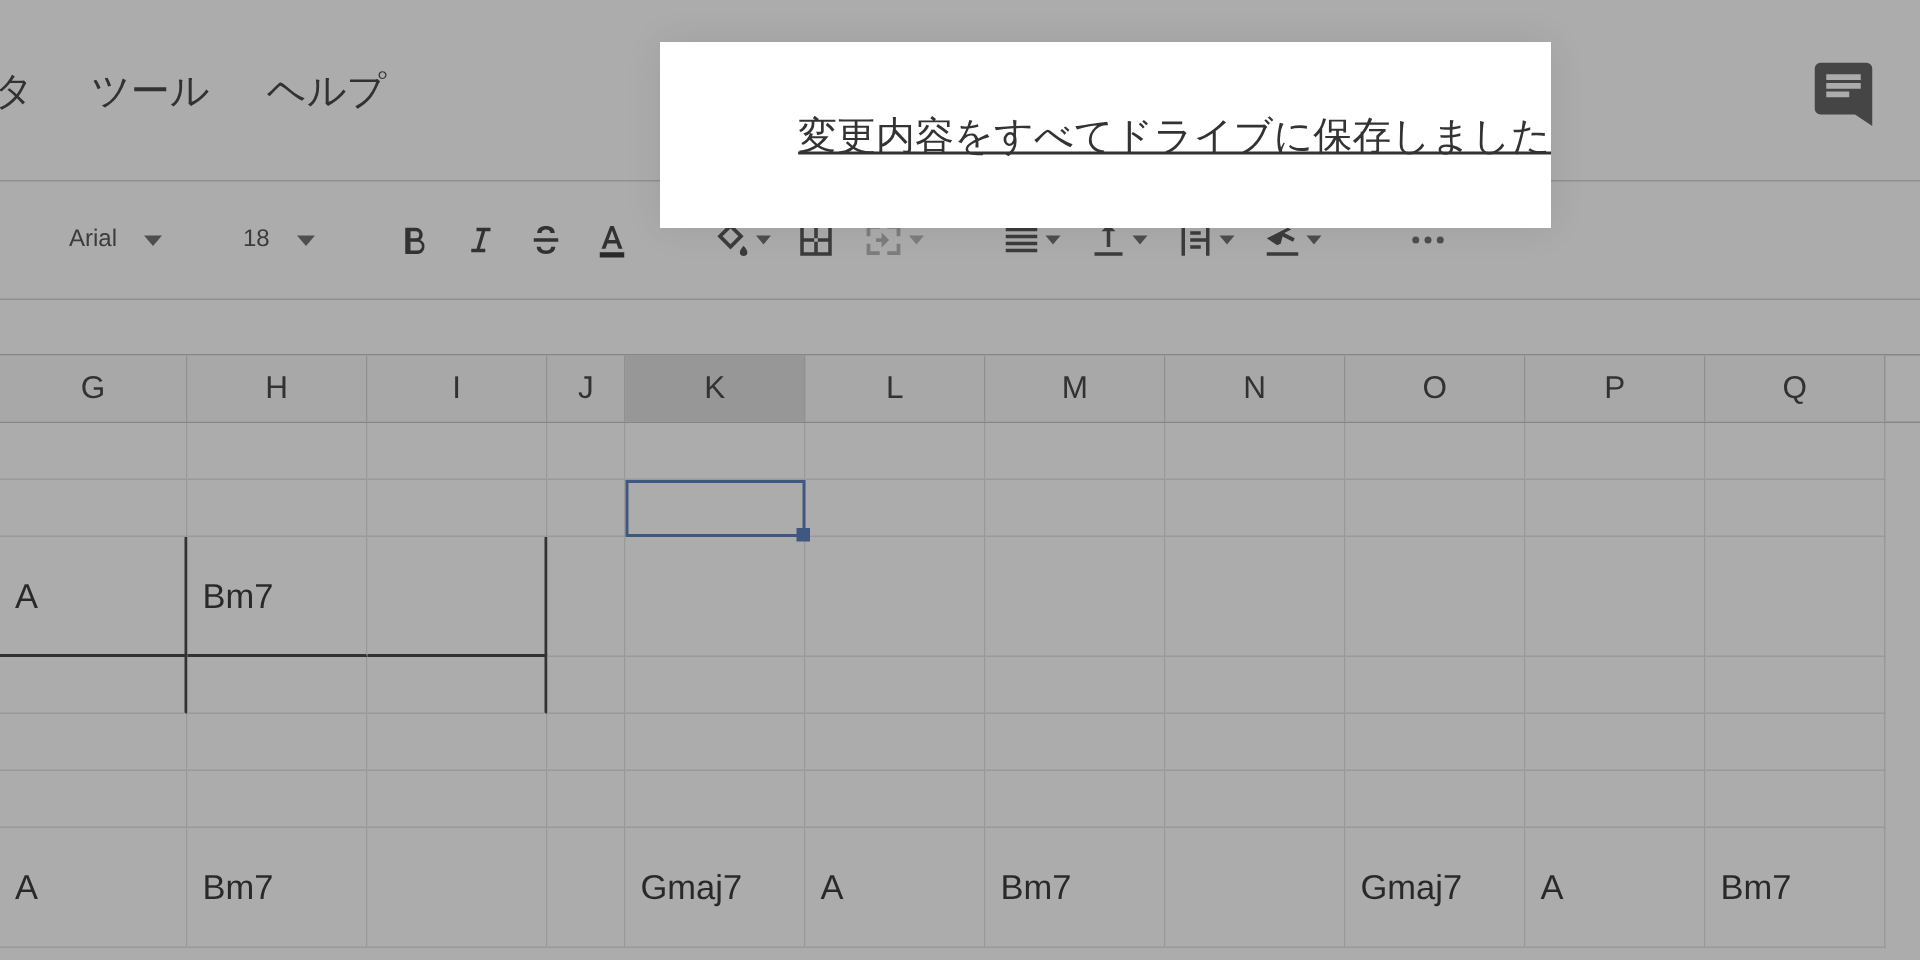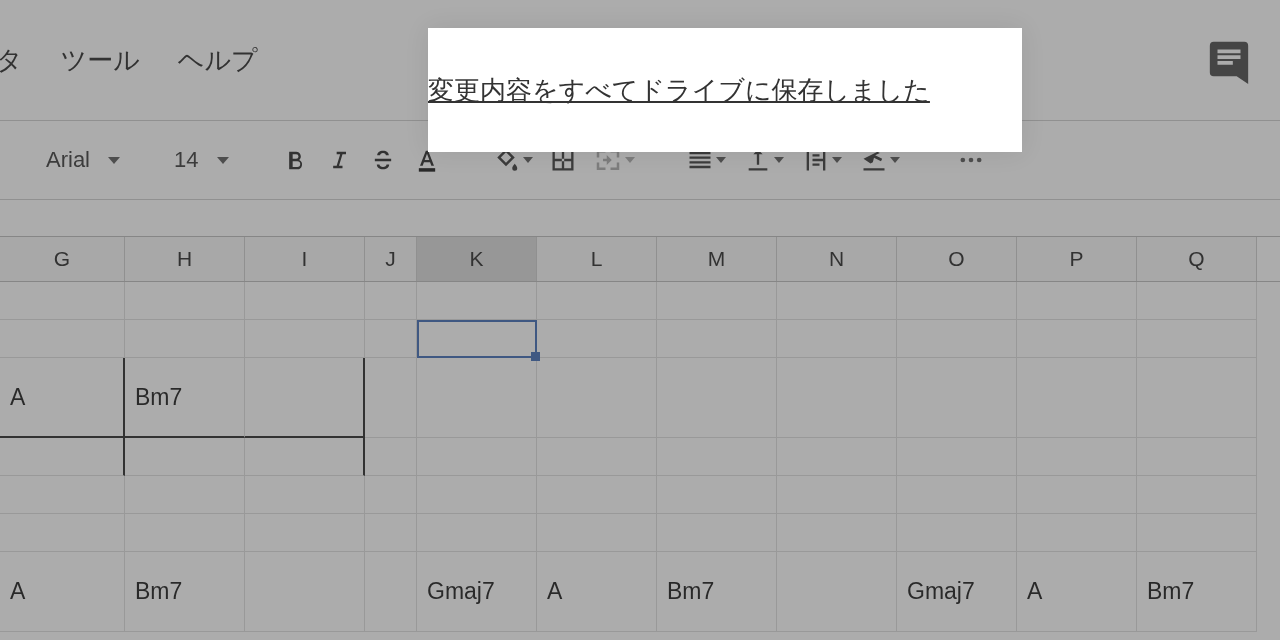--- a/index.html
+++ b/index.html
@@ -17,29 +17,29 @@
     gap: 38px;
     font-size: 26px;
     color: #222;
     padding-left: 0;
     margin-left: -30px;
   }
   .menu-item { cursor: pointer; }
 
   .save-status-box {
     position: absolute;
-    left: 428px;
+    left: 440px;
     top: 28px;
     width: 594px;
     height: 124px;
     background: #fff;
     box-shadow: 0 0 24px rgba(0,0,0,0.08);
     display: flex;
     align-items: center;
-    justify-content: flex-start;
+    justify-content: flex-end;
     font-size: 26px;
     color: #333;
     text-decoration: underline;
     z-index: 50;
   }
 
   .comment-icon-wrap {
     position: absolute; right: 28px; top: 38px;
     width: 46px; height: 46px;
   }
@@ -52,21 +52,21 @@
     align-items: center;
     gap: 8px;
     position: relative;
     padding-left: 36px;
   }
   .toolbar .tb-group { display: flex; align-items: center; height: 100%; }
   .tb-sep { width: 18px; }
 
   .font-select, .size-select {
     display: flex; align-items: center; gap: 18px;
-    font-size: 22px; color: #333; cursor: pointer;
+    font-size: 16px; color: #333; cursor: pointer;
     padding: 0 10px;
   }
   .caret-down {
     width: 0; height: 0;
     border-left: 6px solid transparent;
     border-right: 6px solid transparent;
     border-top: 7px solid #555;
   }
   .caret-down.sm {
     border-left-width: 5px; border-right-width: 5px; border-top-width: 6px;
@@ -173,21 +173,21 @@
 <div class="toolbar">
   <div class="tb-group">
     <div class="font-select">
       <span>Arial</span>
       <span class="caret-down"></span>
     </div>
   </div>
   <div class="tb-sep"></div>
   <div class="tb-group">
     <div class="size-select">
-      <span>14</span>
+      <span>18</span>
       <span class="caret-down"></span>
     </div>
   </div>
   <div class="tb-sep"></div>
   <div class="tb-group">
     <div class="tb-btn">
       <svg viewBox="0 0 24 24" width="28" height="28">
           <path fill="#222" d="M7 5h6a4 4 0 0 1 2.6 7A4.2 4.2 0 0 1 14 20H7zm3 2v4h3a2 2 0 0 0 0-4zm0 6v5h4a2.5 2.5 0 0 0 0-5z"></path>
         </svg>
     </div>

